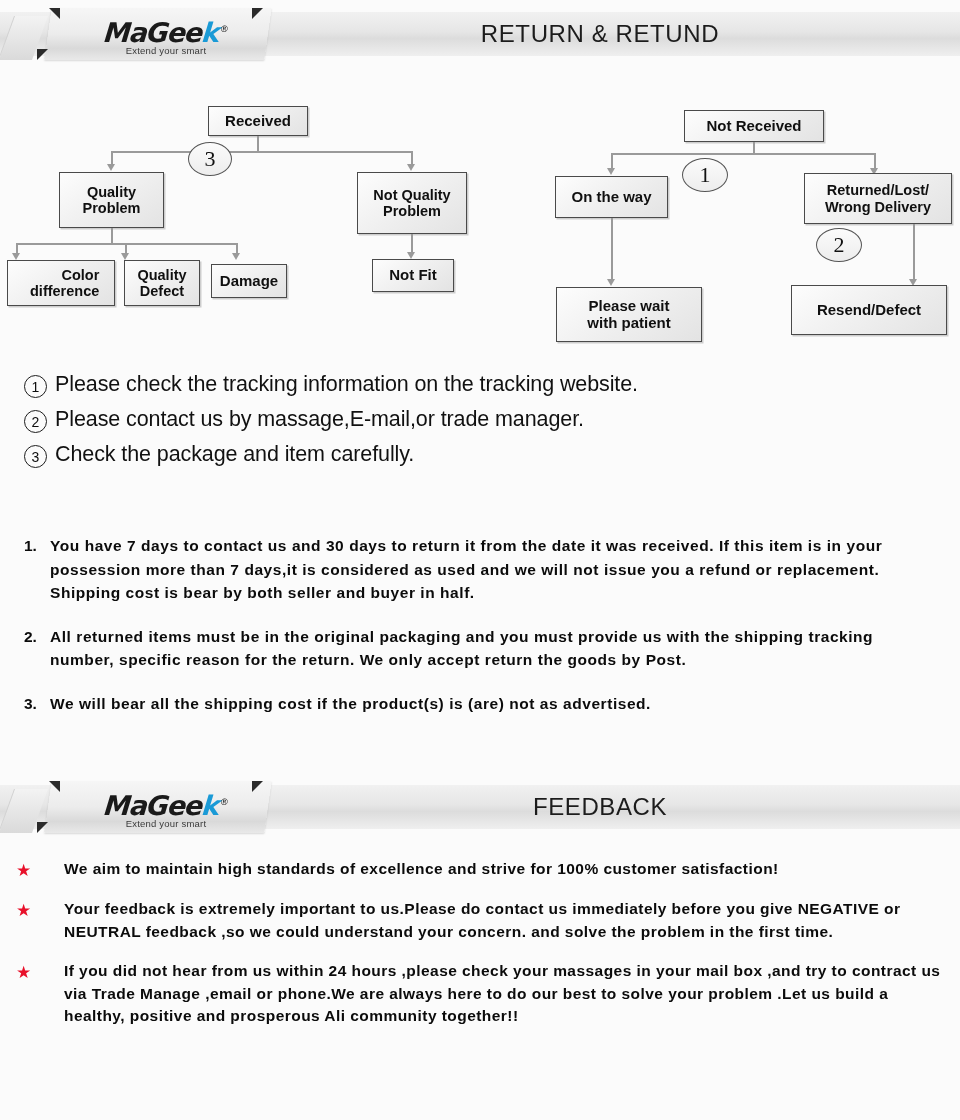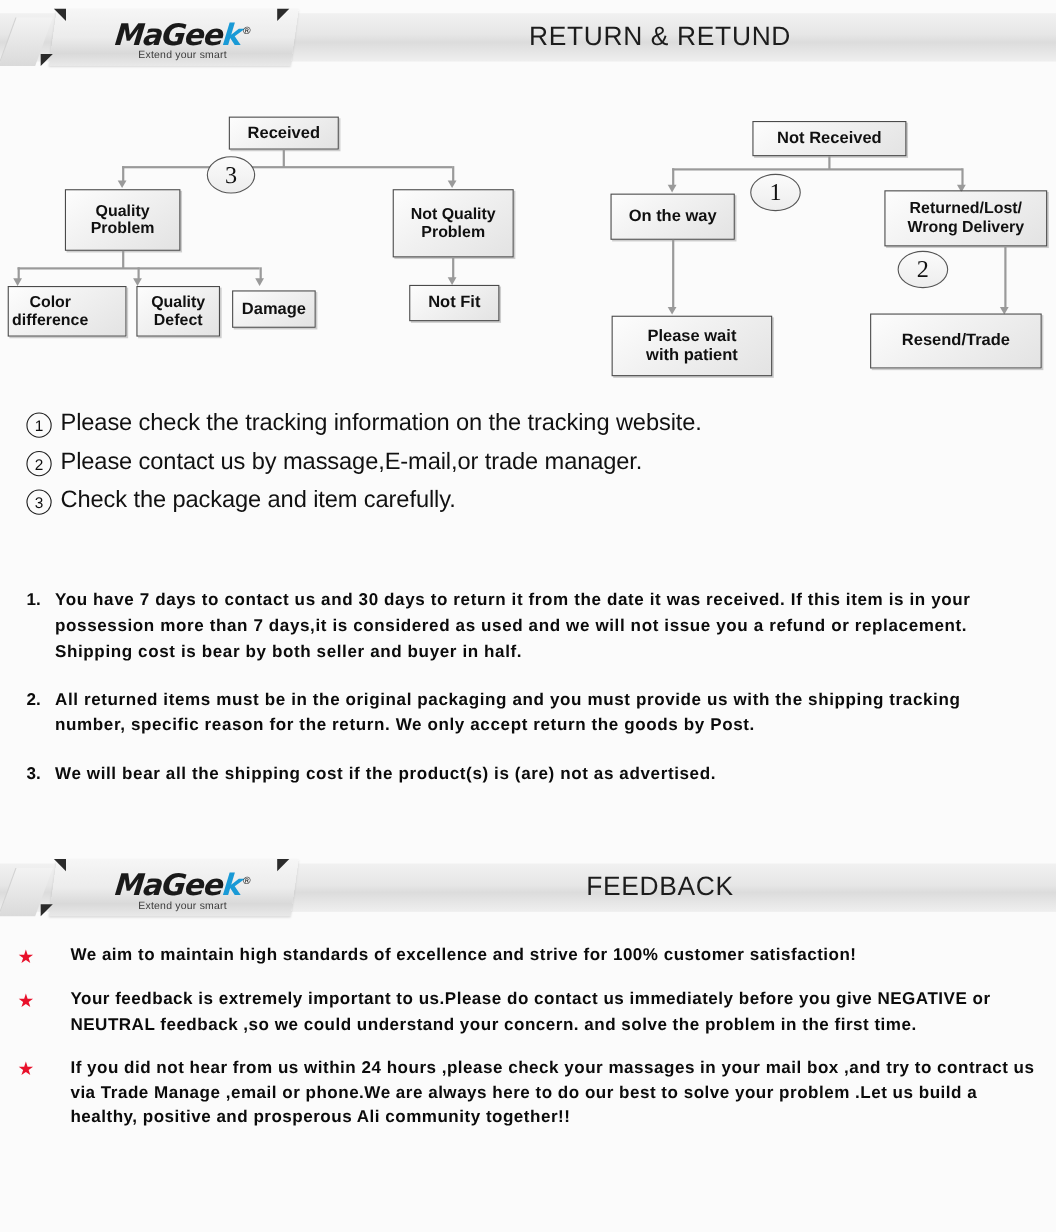--- a/index.html
+++ b/index.html
@@ -179,21 +179,21 @@
 
     <div class="conn v" style="left:111px; top:136px; height:16px;"></div>
     <div class="conn h" style="left:16px; top:151px; width:220px;"></div>
     <div class="conn v" style="left:16px; top:151px; height:11px;"></div>
     <div class="arrowhead" style="left:12px; top:161px;"></div>
     <div class="conn v" style="left:125px; top:151px; height:11px;"></div>
     <div class="arrowhead" style="left:121px; top:161px;"></div>
     <div class="conn v" style="left:236px; top:151px; height:11px;"></div>
     <div class="arrowhead" style="left:232px; top:161px;"></div>
 
-    <div class="fbox" style="left:7px; top:168px; width:108px; height:46px; font-size:14.5px; white-space:pre-line; justify-content:flex-start; padding-left:3px; text-align:center;">
+    <div class="fbox" style="left:7px; top:168px; width:108px; height:46px; font-size:14.5px; white-space:pre-line; justify-content:flex-start; padding-left:22px; text-align:right;">
       <span>Color
 difference</span>
     </div>
     <div class="fbox" style="left:124px; top:168px; width:76px; height:46px; font-size:14.5px; white-space:pre-line;">
       <span>Quality
 Defect</span>
     </div>
     <div class="fbox" style="left:211px; top:172px; width:76px; height:34px; font-size:15px;">
       <span>Damage</span>
     </div>
@@ -232,21 +232,21 @@
       <span>Please wait
 with patient</span>
     </div>
 
     <div class="numcircle" style="left:816px; top:136px; width:46px; height:34px;">
       <span>2</span>
     </div>
     <div class="conn v" style="left:913px; top:132px; height:56px;"></div>
     <div class="arrowhead" style="left:909px; top:187px;"></div>
     <div class="fbox" style="left:791px; top:193px; width:156px; height:50px; font-size:15px;">
-      <span>Resend/Trade</span>
+      <span>Resend/Defect</span>
     </div>
   </div>
 
   <div class="notes">
     <div class="note-row">
       <div class="note-num">1</div>
       <div class="note-text">Please check the tracking information on the tracking website.</div>
     </div>
     <div class="note-row">
       <div class="note-num">2</div>

